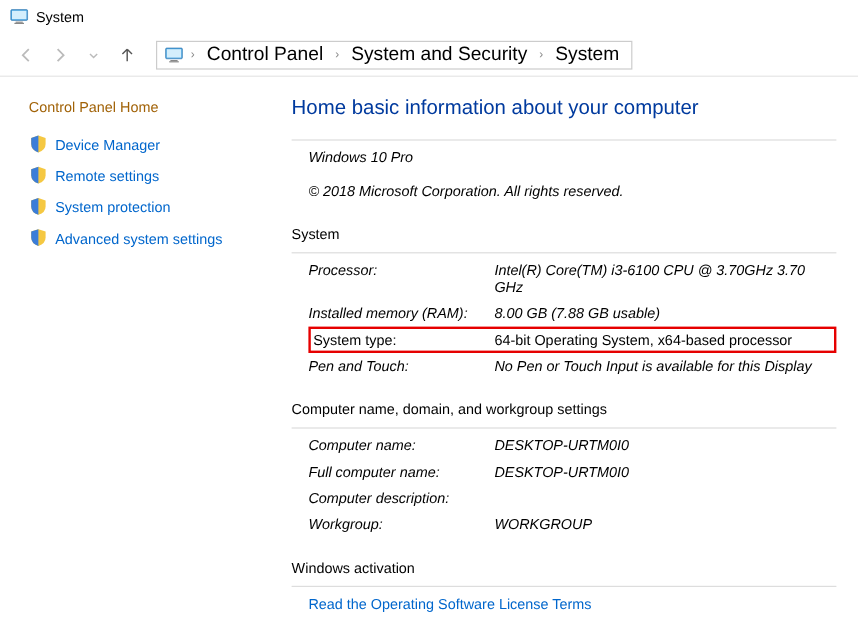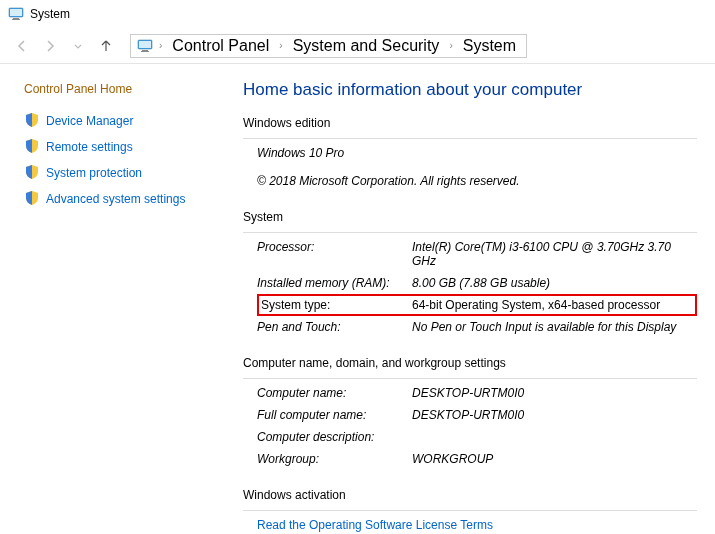--- a/index.html
+++ b/index.html
@@ -133,21 +133,20 @@
           </svg>
       </span>
       <span class="link">Advanced system settings</span>
     </div>
   </div>
 
   <div class="main">
     <h1>Home basic information about your computer</h1>
 
     <div class="section">
-      <div class="section-title">Windows edition</div>
       <div class="divider"></div>
       <div class="indent">
         <div class="row">
             <span>Windows 10 Pro</span>
           </div>
         <div class="row copyright">
             <span>© 2018 Microsoft Corporation. All rights reserved.</span>
           </div>
       </div>
     </div>

